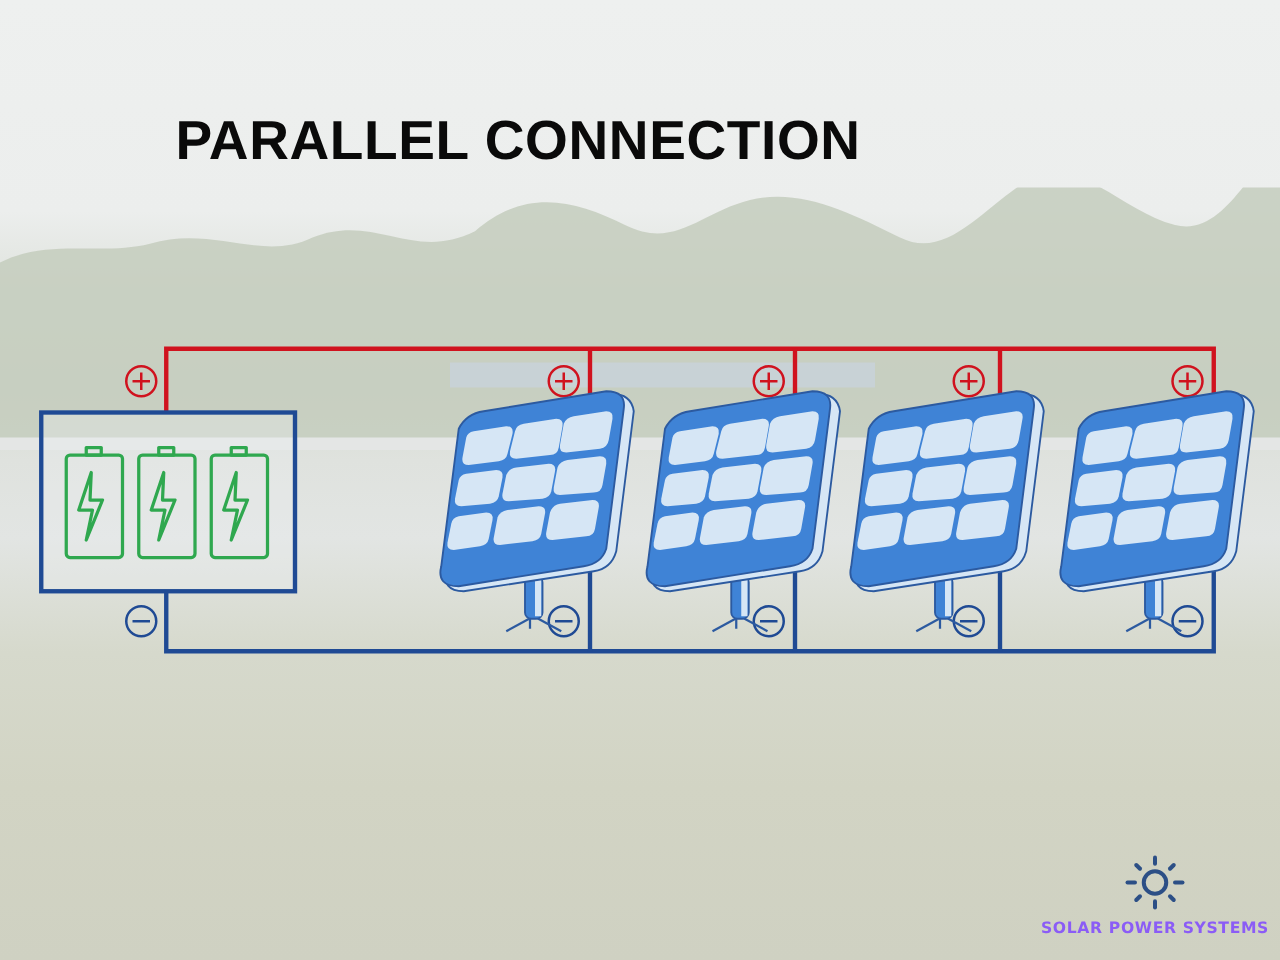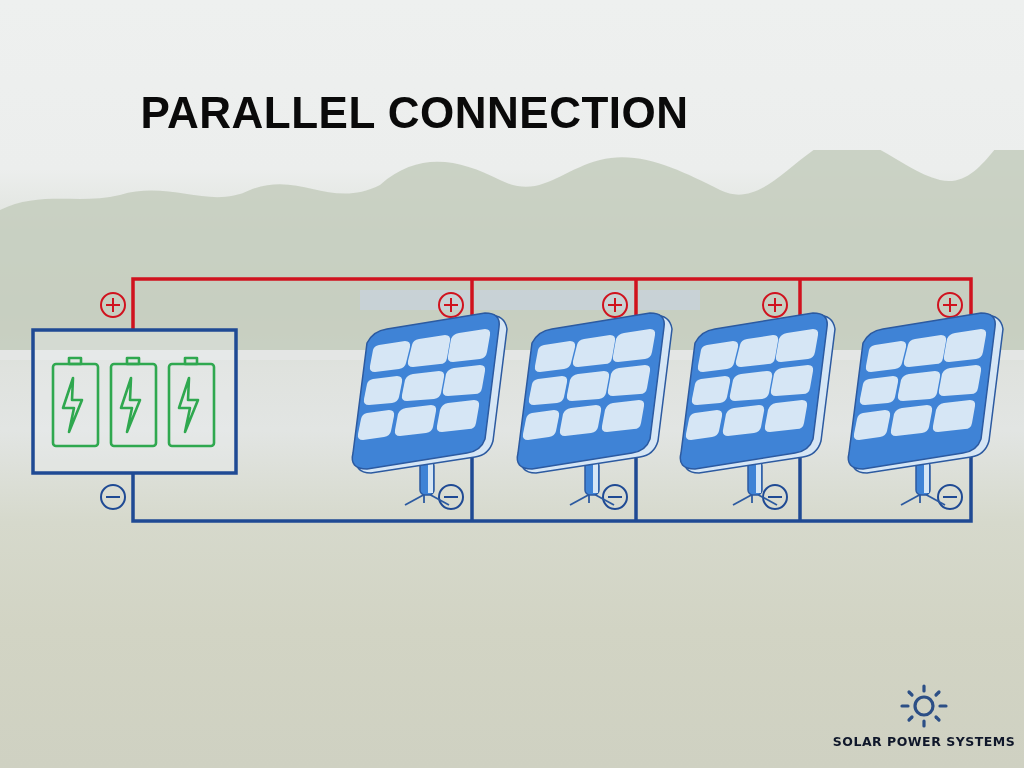--- a/index.html
+++ b/index.html
@@ -6,21 +6,21 @@
   body{width:1024px;height:768px;overflow:hidden;position:relative;font-family:"DejaVu Sans",sans-serif;}
   .bg{position:absolute;inset:0;
     background:
       linear-gradient(180deg,#eef0ef 0%,#eceeed 22%,#dfe3dd 30%,#d7ddd3 40%,#dfe2de 48%,#e2e5e3 56%,#d6d9cc 68%,#d2d4c4 82%,#cfd1c2 100%);
   }
   .trees{position:absolute;left:0;top:150px;width:1024px;height:210px;}
   .title{position:absolute;left:0;top:88px;width:829px;text-align:center;
     font-family:"Liberation Sans",sans-serif;font-weight:bold;font-size:44px;letter-spacing:0.5px;color:#0a0a0a;}
   svg.diagram{position:absolute;left:0;top:0;}
   .logo{position:absolute;left:826px;top:684px;width:196px;text-align:center;}
-  .logo-text{font-family:"DejaVu Sans",sans-serif;font-weight:bold;font-size:12.5px;color:#0f172a;letter-spacing:0.5px;margin-top:2px;}
+  .logo-text{font-family:"DejaVu Sans",sans-serif;font-weight:bold;font-size:12.5px;color:#8b5cf6;letter-spacing:0.5px;margin-top:2px;}
 </style>
 </head>
 <body>
 
 <div class="bg"></div>
 
 <svg class="trees" viewBox="0 0 1024 210" preserveAspectRatio="none">
   <path d="M0,60 C40,40 80,55 120,45 C170,30 210,60 250,40 C300,20 330,60 380,35 C420,0 460,10 500,30 C540,50 560,20 600,10 C640,0 680,20 720,40 C760,60 790,10 830,-10 C870,-20 900,20 940,30 C980,40 1000,-20 1024,-30 L1024,210 L0,210 Z" fill="#c4cdbd" opacity="0.85"></path>
   <rect x="360" y="140" width="340" height="20" fill="#c9d3de" opacity="0.7"></rect>
   <rect x="0" y="200" width="1024" height="10" fill="#e4e6e5"></rect>

